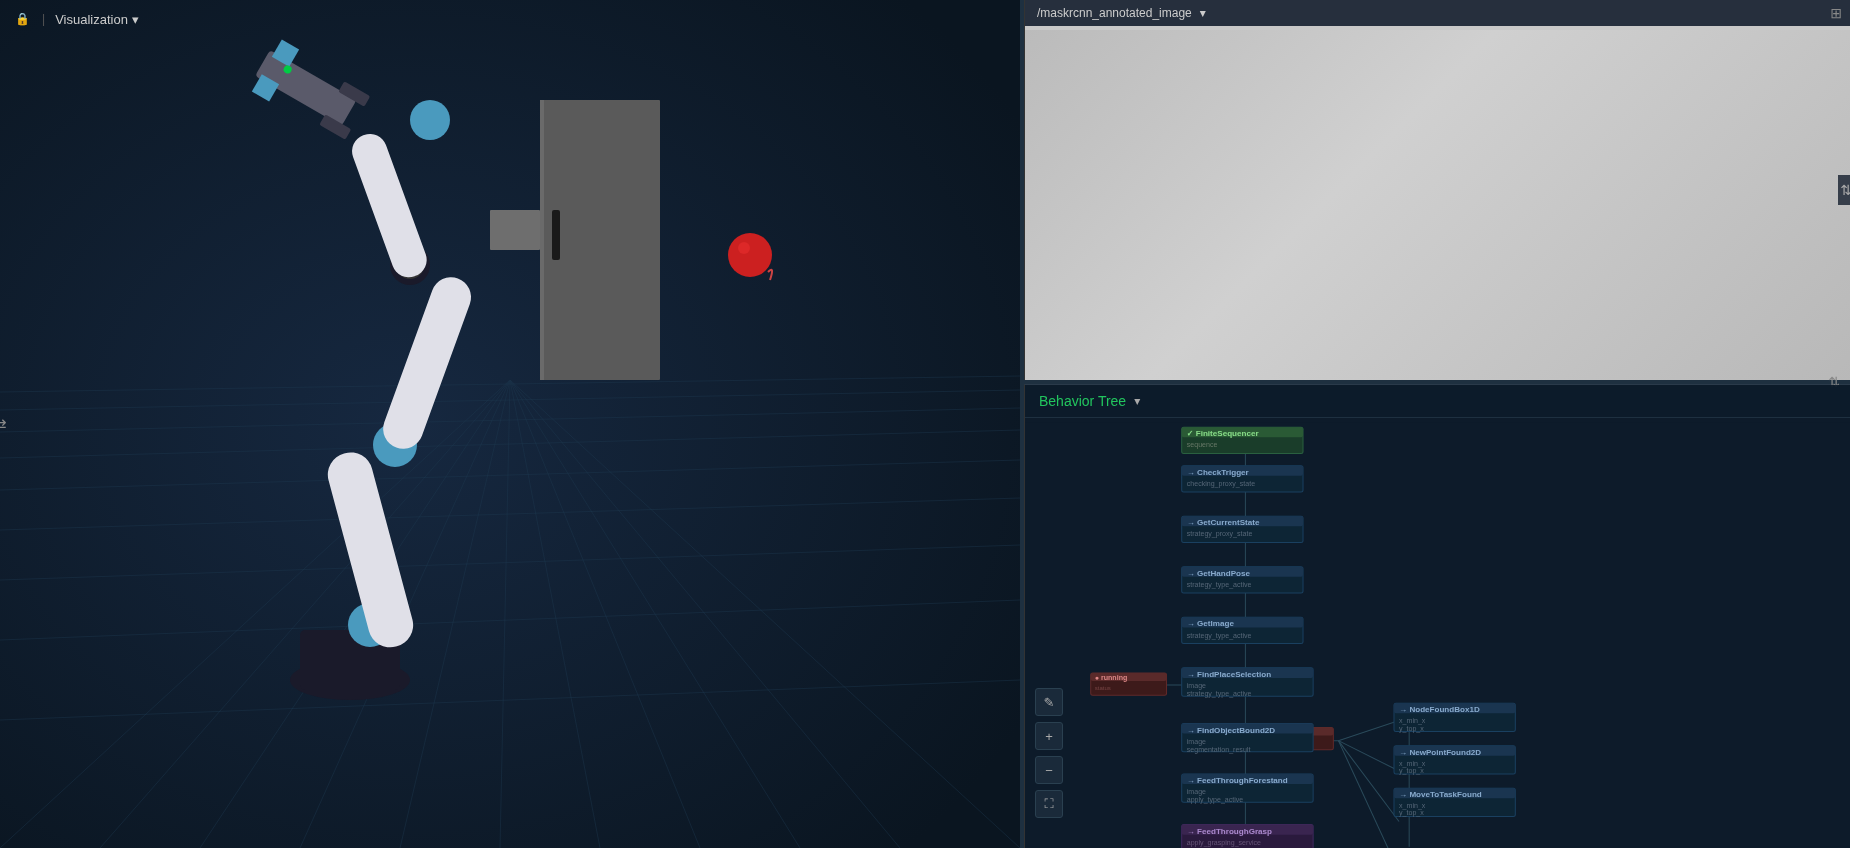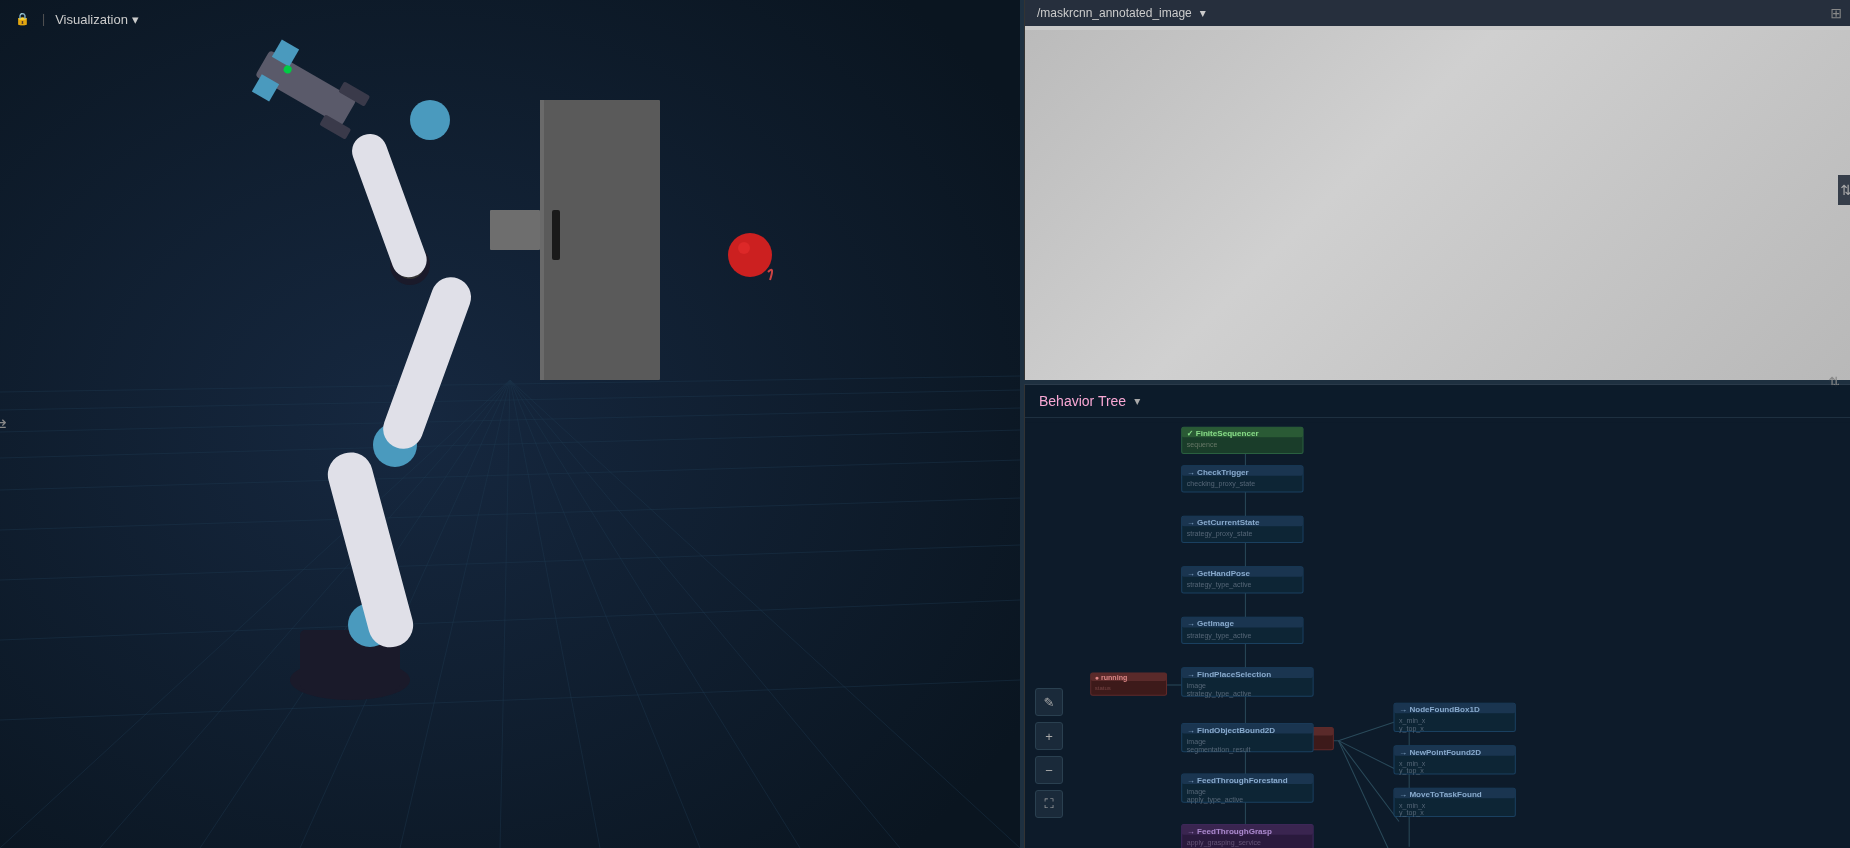--- a/index.html
+++ b/index.html
@@ -178,21 +178,21 @@
       padding: 8px 14px;
       display: flex;
       align-items: center;
       gap: 8px;
       z-index: 10;
       background: rgba(13,27,42,0.95);
       border-bottom: 1px solid #1e3040;
     }
 
     .bt-title {
-      color: #f9a8d4;
+      color: #22c55e;
       font-size: 14px;
     }
 
     .bt-dropdown-btn {
       color: #aaa;
       background: none;
       border: none;
       cursor: pointer;
       font-size: 12px;
     }

